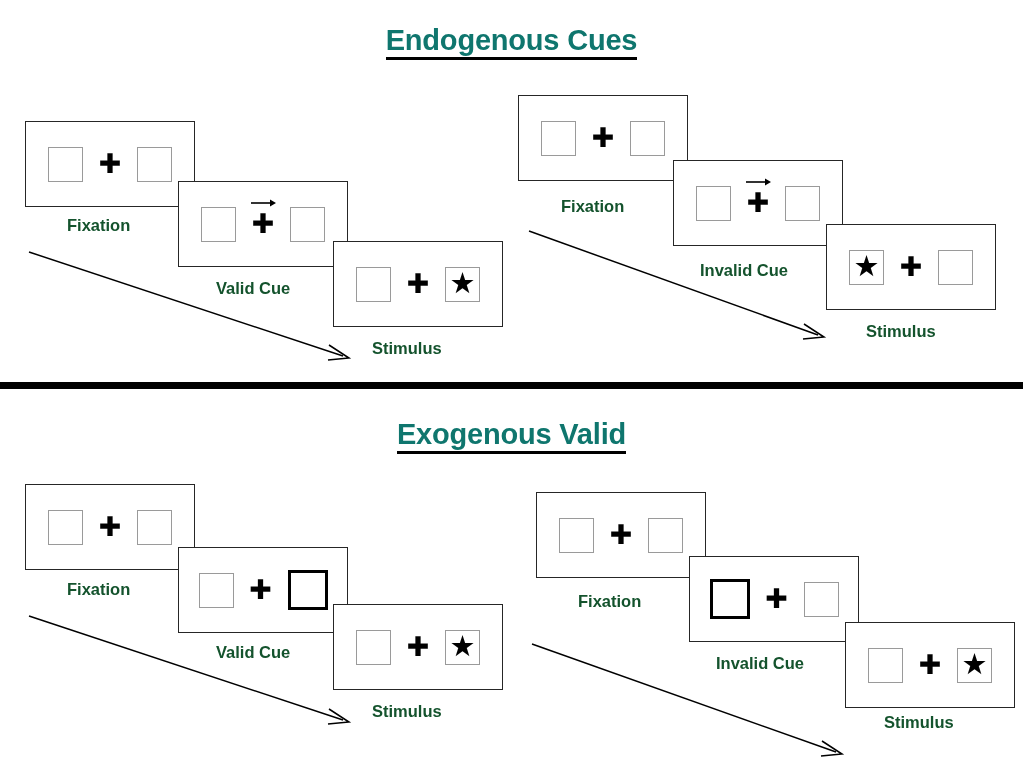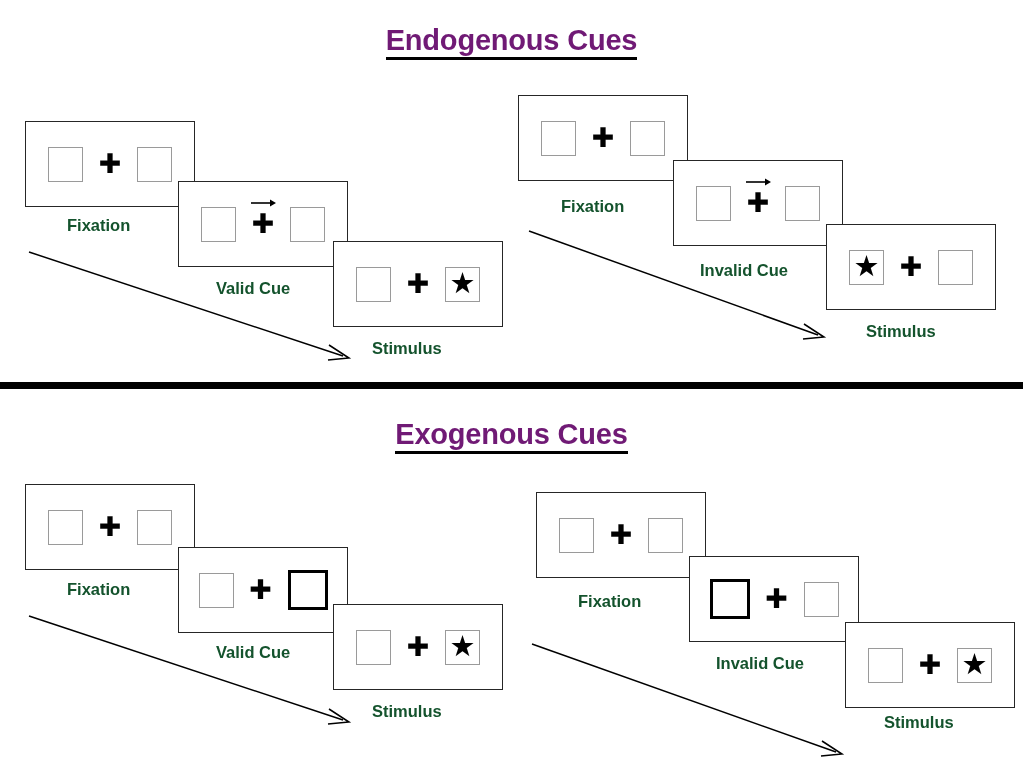--- a/index.html
+++ b/index.html
@@ -16,21 +16,21 @@
   }
 
   
   .section-title {
     position: absolute;
     left: 0;
     width: 1023px;
     text-align: center;
     font-size: 29px;
     font-weight: bold;
-    color: #701a75;
+    color: #0f766e;
     letter-spacing: -0.2px;
   }
   .section-title span {
     border-bottom: 3px solid #000000;
     padding-bottom: 1px;
   }
 
   
   .divider {
     position: absolute;
@@ -210,21 +210,21 @@
 <div class="caption" style="left:866px; top:322px;">Stimulus</div>
 
 <svg class="flow-arrow" style="left:525px; top:225px; width:305px; height:120px;" viewBox="0 0 305 120">
   <line x1="4" y1="6" x2="293" y2="110" stroke="#000" stroke-width="1.5"></line>
   <polyline points="279,99 299,112 278,114" fill="none" stroke="#000" stroke-width="1.5"></polyline>
 </svg>
 
 <div class="divider"></div>
 
 <div class="section-title" style="top:418px;">
-  <span>Exogenous Cues</span>
+  <span>Exogenous Valid</span>
 </div>
 
 <div class="frame" style="left:25px; top:484px; width:170px; height:86px;">
   <div class="frame-inner">
     <div class="slot"></div>
     <div class="center-col">
       <div class="plus">✚</div>
     </div>
     <div class="slot"></div>
   </div>

